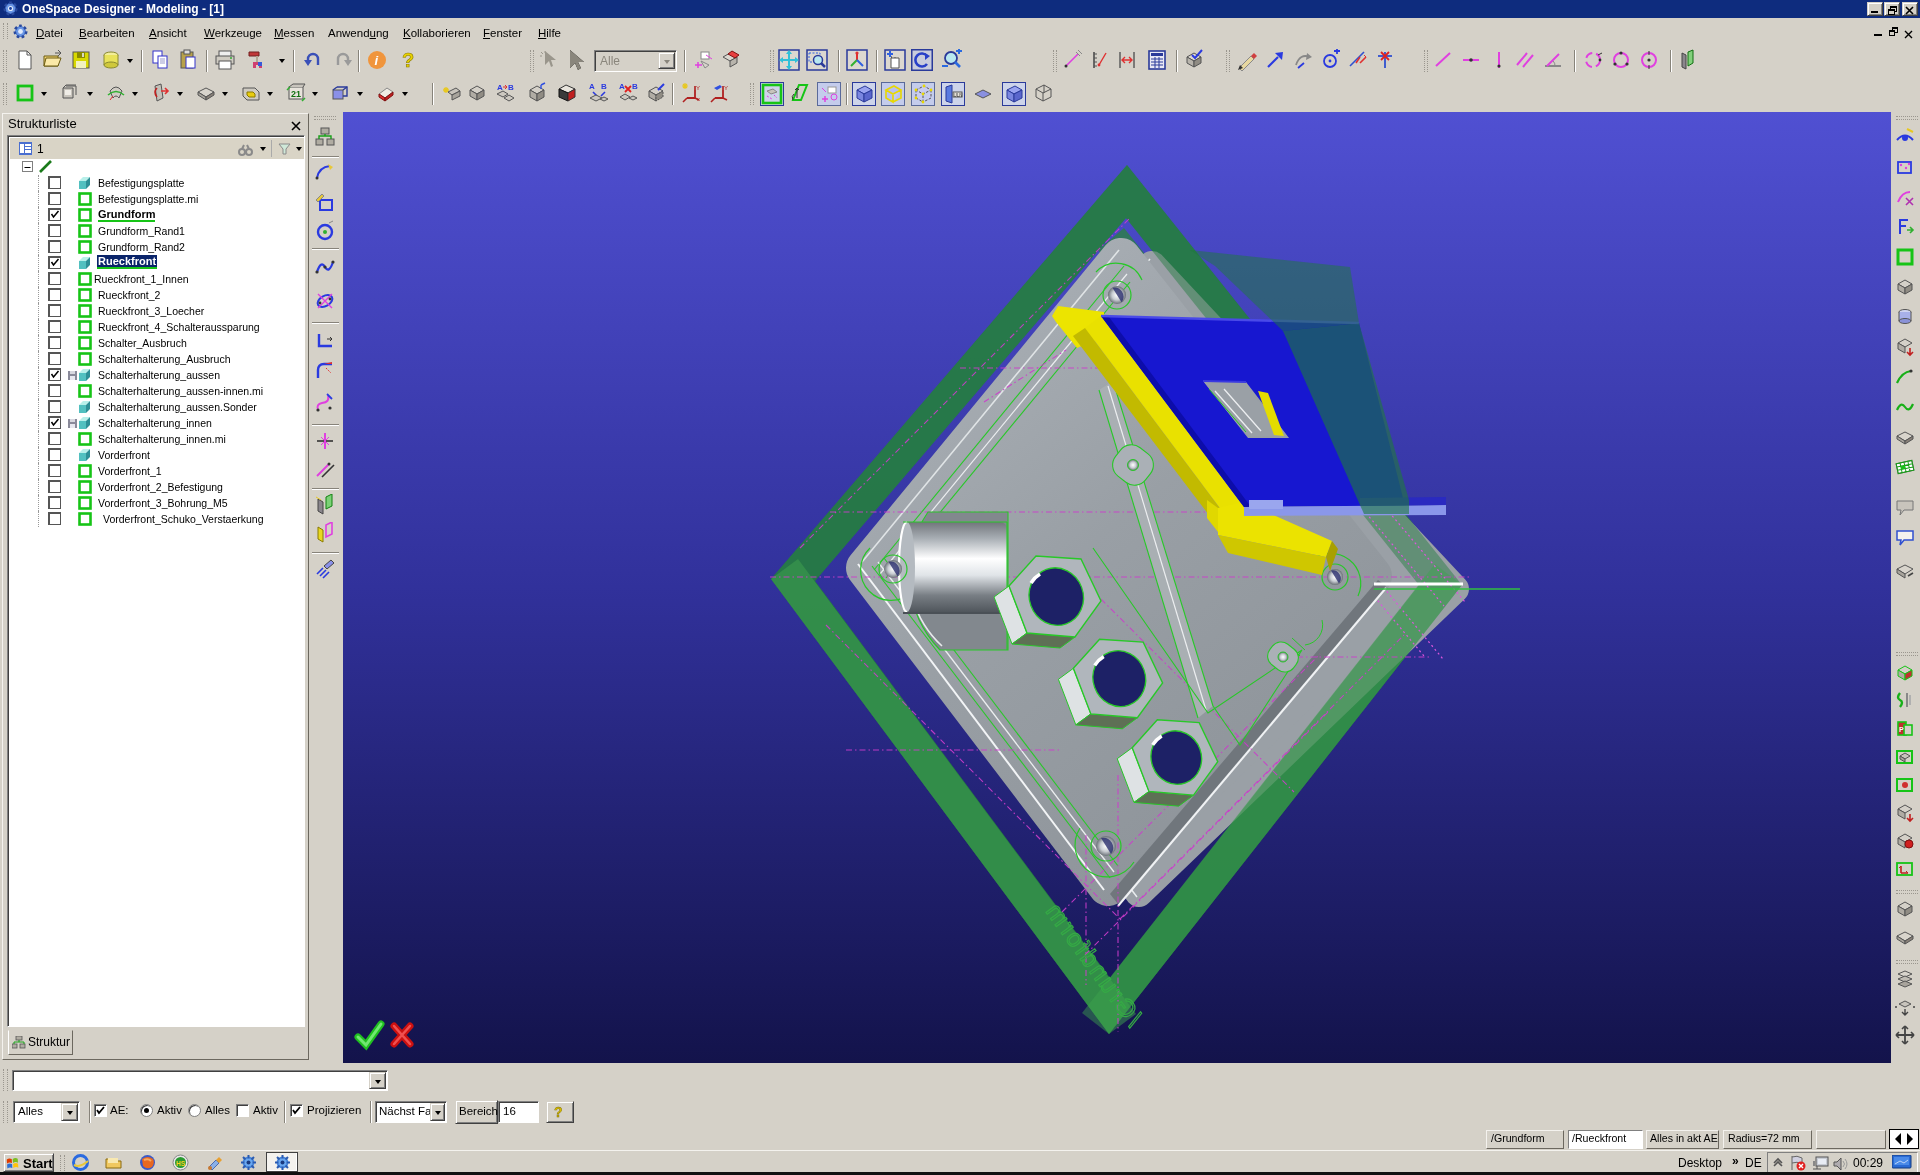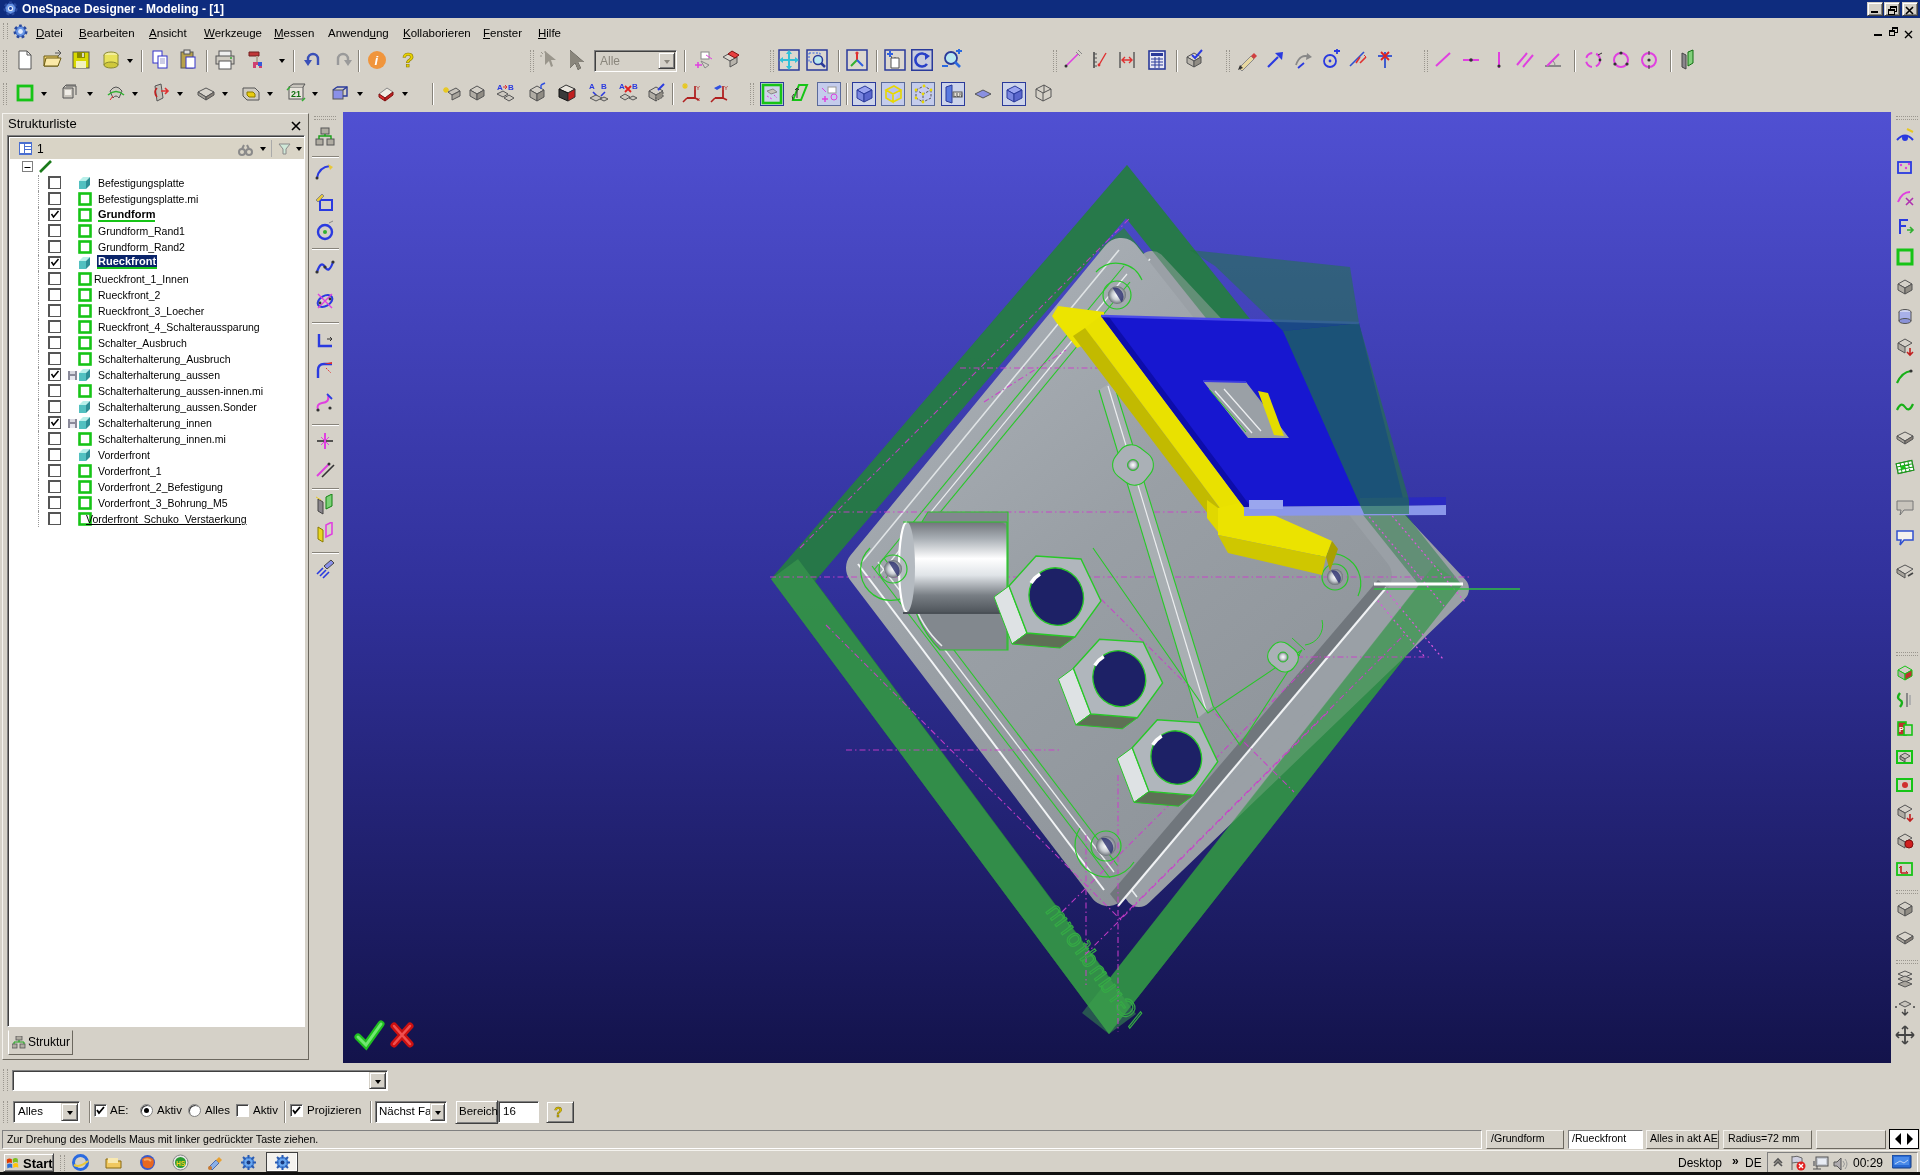--- a/index.html
+++ b/index.html
@@ -744,21 +744,21 @@
           <span style="position:absolute;left:88px;top:2px;">Vorderfront_3_Bohrung_M5</span>
         </div>
         <div style="position:relative;height:16px;">
           <span style="position:absolute;left:28px;top:0;height:16px;border-left:1px dotted #999;"></span>
           <span style="position:absolute;left:38px;top:1px;width:13px;height:13px;border:1px solid #555;border-width:2px 1px 1px 2px;background:#fff;"></span>
           <span style="position:absolute;left:68px;top:1px;width:14px;height:14px;">
             <svg width="14" height="14" style="position:absolute;left:0;top:0px;">
               <rect x="1.5" y="1.5" width="11" height="11" fill="#fff" stroke="#16c416" stroke-width="2.6"></rect>
             </svg>
           </span>
-          <span style="position:absolute;left:76px;top:2px;text-decoration:underline;">Vorderfront_Schuko_Verstaerkung</span>
+          <span style="position:absolute;left:93px;top:2px;">Vorderfront_Schuko_Verstaerkung</span>
         </div>
       </div>
   </div>
   <div class="abs" style="left:5px;top:916px;width:65px;height:25px;background:#d5d1c8;border:1px solid #fff;border-top:1px solid #d5d1c8;border-right-color:#6c685f;border-bottom-color:#6c685f;">
     <svg width="14" height="13" style="position:absolute;left:3px;top:5px;">
         <rect x="4" y="0" width="6" height="4" fill="#b0aca2" stroke="#555" stroke-width="0.8"></rect>
         <rect x="0" y="8" width="5" height="4" fill="#b0aca2" stroke="#555" stroke-width="0.8"></rect>
         <rect x="8" y="8" width="5" height="4" fill="#b0aca2" stroke="#555" stroke-width="0.8"></rect>
         <path d="M7,4 L7,6 M2,8 L2,6 L12,6 L12,8" stroke="#18a018" fill="none"></path>
       </svg>
@@ -1184,23 +1184,20 @@
       <span style="position:absolute;left:4px;top:3px;">16</span>
     </div>
   <div class="abs raised2" style="left:546px;top:4px;width:28px;height:22px;background:#d5d1c8;">
       <svg width="16" height="16" style="position:absolute;left:6px;top:2px;">
         <text x="1" y="13" font-size="14" font-weight="bold" fill="#d4b800" stroke="#7a6a00" stroke-width="0.4">?</text>
       </svg>
     </div>
 </div>
 
 <div class="abs" style="left:0;top:1128px;width:1920px;height:22px;background:#d5d1c8;font-size:10.6px;">
-  <div class="abs sunken" style="left:2px;top:2px;width:1480px;height:19px;">
-      <span style="position:absolute;left:4px;top:2px;">Zur Drehung des Modells Maus mit linker gedrückter Taste ziehen.</span>
-    </div>
   <div class="abs raised" style="left:1486px;top:2px;width:78px;height:19px;">
       <span style="position:absolute;left:4px;top:1px;">/Grundform</span>
     </div>
   <div class="abs" style="left:1568px;top:2px;width:75px;height:19px;background:#fff;border:1px solid #808080;border-right-color:#fff;border-bottom-color:#fff;">
       <span style="position:absolute;left:3px;top:1px;">/Rueckfront</span>
     </div>
   <div class="abs raised" style="left:1646px;top:2px;width:73px;height:19px;">
       <span style="position:absolute;left:3px;top:1px;">Alles in akt AE</span>
     </div>
   <div class="abs raised" style="left:1723px;top:2px;width:89px;height:19px;text-align:center;">

